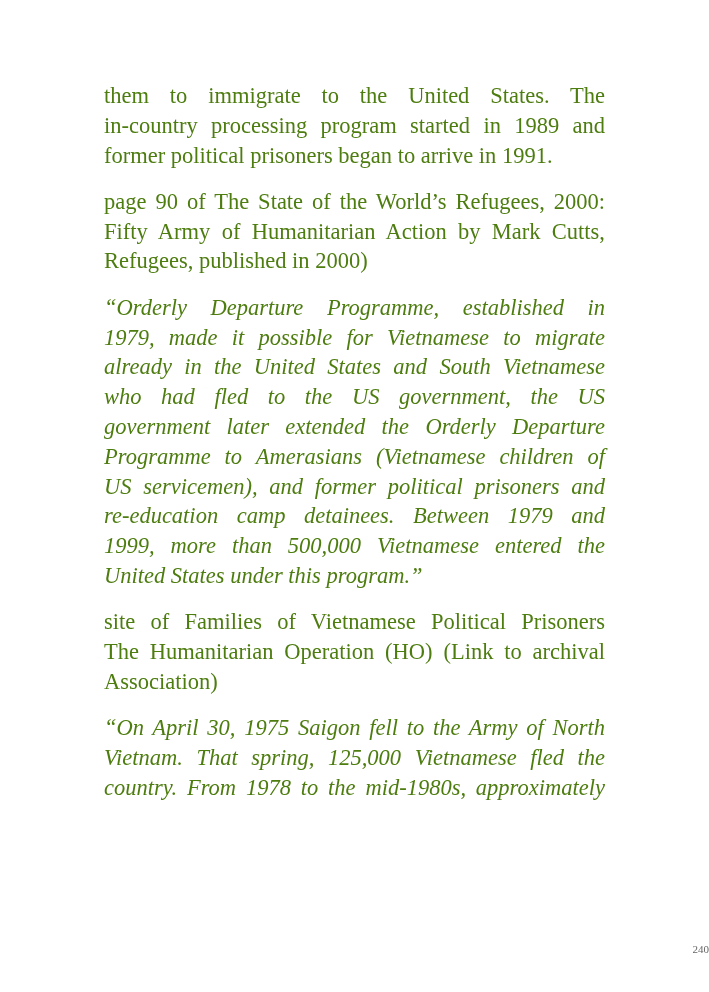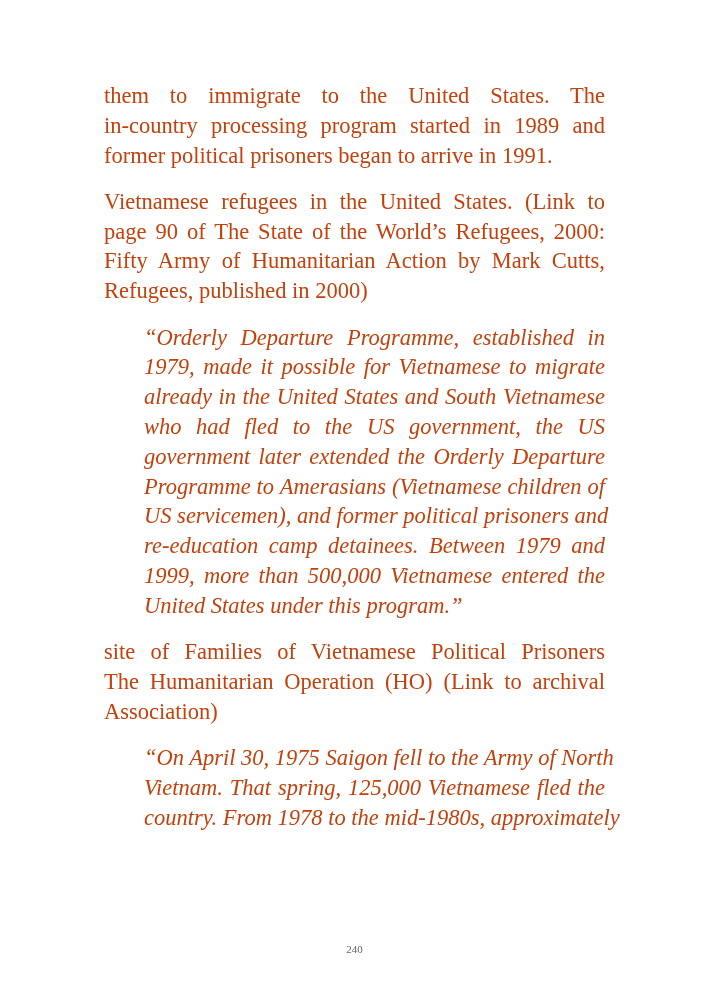--- a/index.html
+++ b/index.html
@@ -1,41 +1,40 @@
 <!DOCTYPE html>
 <html><head>
   <meta charset="utf-8">
   <style>
     html, body { margin: 0; padding: 0; background: #ffffff; }
     body { width: 709px; height: 992px; position: relative; overflow: hidden; }
     .page {
       position: absolute; left: 104px; top: 81px; width: 501px;
       font-family: "Liberation Serif", "DejaVu Serif", serif;
-      color: #c2410c; font-size: 22.5px; line-height: 29.8px;
+      color: #4d7c0f; font-size: 22.5px; line-height: 29.8px;
     }
     .para { margin: 0 0 16.5px 0; text-align: justify; text-align-last: left; }
-    .para.italic { font-style: italic; margin-left: 40px; }
+    .para.italic { font-style: italic; }
     .line { display: block; text-align: justify; text-align-last: justify; white-space: nowrap; }
     .line.last { text-align-last: left; }
     .page-number {
-      position: absolute; left: 0; width: 709px; top: 943px; text-align: center;
+      position: absolute; left: 0; width: 709px; top: 943px; text-align: right;
       font-family: "Liberation Serif", "DejaVu Serif", serif; font-size: 11px; color: #666666;
     }
   </style>
 </head>
 <body>
 
 <div class="page">
   <p class="para">
     <span class="line">them to immigrate to the United States. The</span>
     <span class="line">in-country processing program started in 1989 and</span>
     <span class="line last">former political prisoners began to arrive in 1991.</span>
   </p>
   <p class="para">
-    <span class="line">Vietnamese refugees in the United States. (Link to</span>
     <span class="line">page 90 of The State of the World’s Refugees, 2000:</span>
     <span class="line">Fifty Army of Humanitarian Action by Mark Cutts,</span>
     <span class="line last">Refugees, published in 2000)</span>
   </p>
   <p class="para italic">
     <span class="line">“Orderly Departure Programme, established in</span>
     <span class="line">1979, made it possible for Vietnamese to migrate</span>
     <span class="line">already in the United States and South Vietnamese</span>
     <span class="line">who had fled to the US government, the US</span>
     <span class="line">government later extended the Orderly Departure</span>

